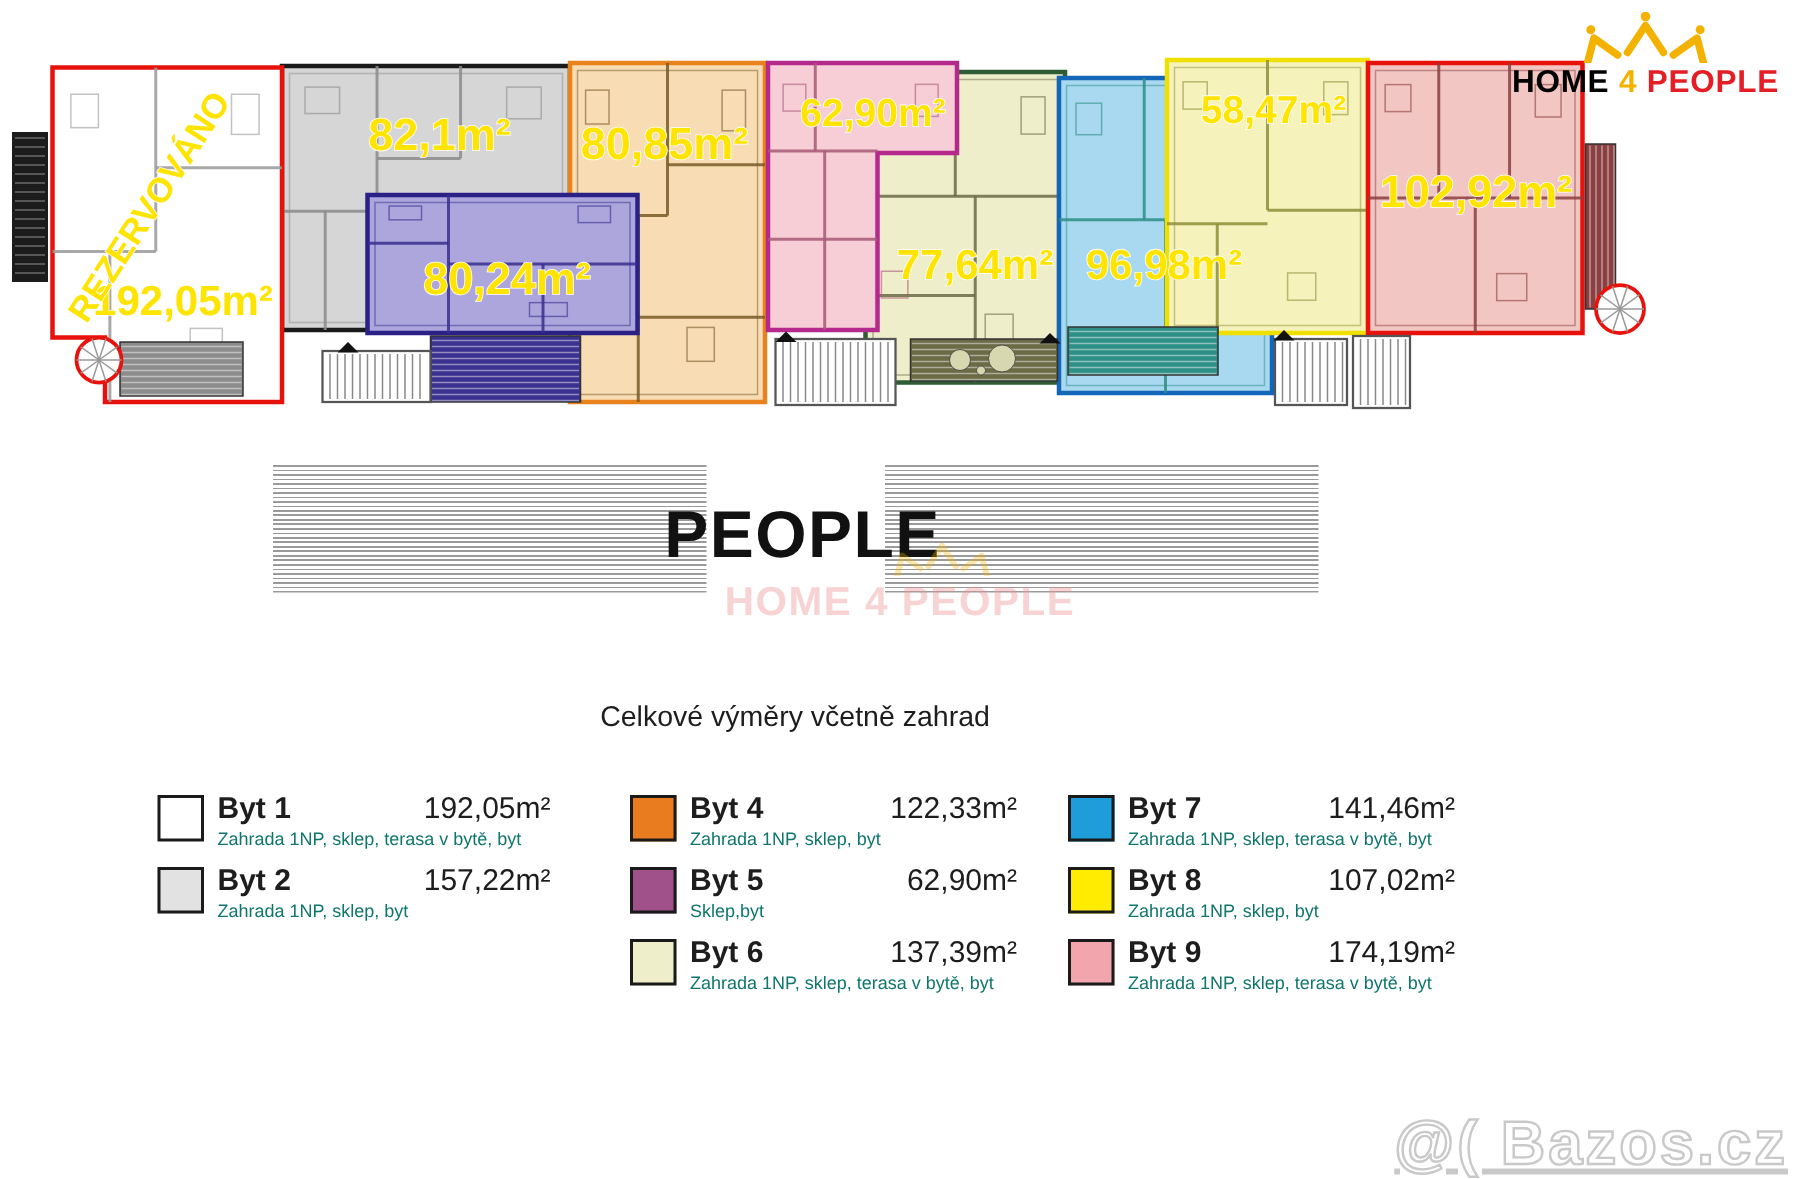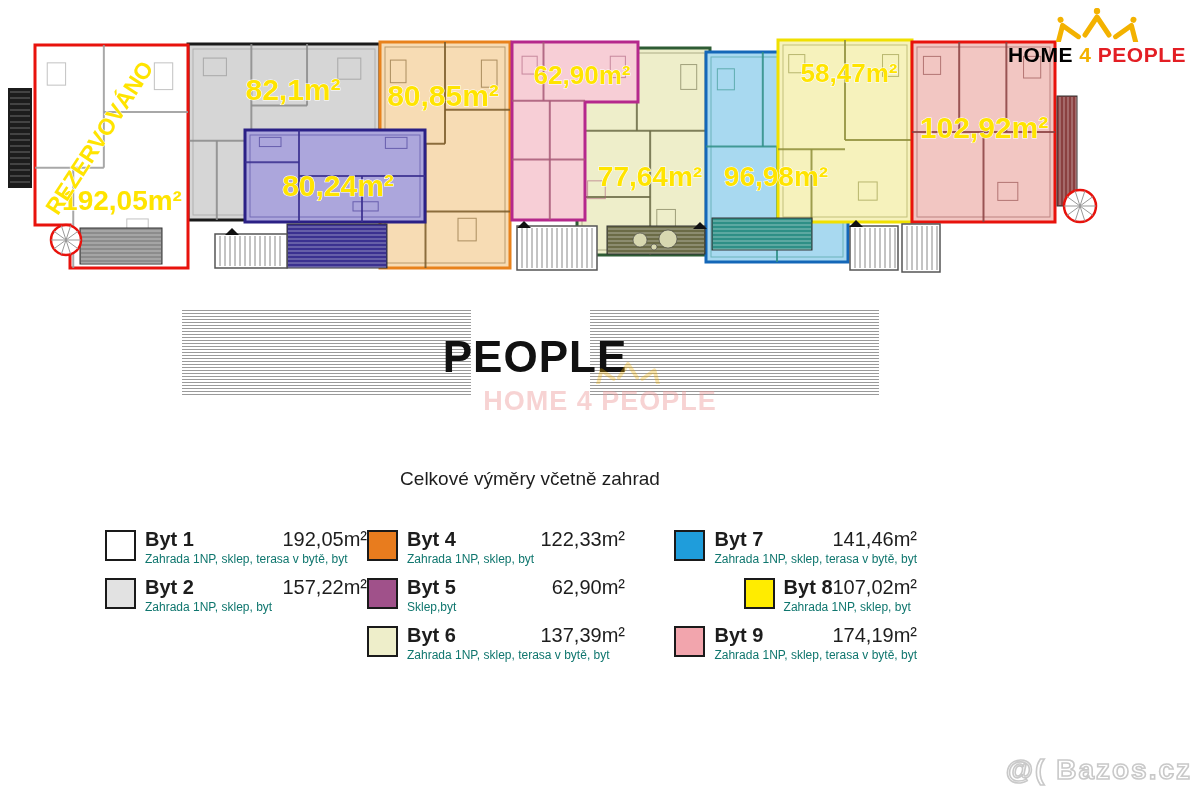--- a/index.html
+++ b/index.html
@@ -24,34 +24,34 @@
      font-size:44px;font-weight:bold;color:#111;letter-spacing:1px;}
   .wm-crown{position:absolute;left:588px;top:356px;opacity:.32;}
   .wm-home{position:absolute;left:470px;top:386px;width:260px;text-align:center;
      font-size:27px;font-weight:bold;letter-spacing:1px;color:rgba(235,150,150,0.42);white-space:nowrap;}
 
   
   .legend-title{position:absolute;top:468px;left:0;width:1060px;text-align:center;
      font-size:19px;color:#1d1d1d;}
   .legend{position:absolute;top:528px;left:105px;width:865px;display:flex;}
   .lg-col{display:flex;flex-direction:column;}
-  .lg-col-1{width:262px;}
+  .lg-col-1{width:262px;margin-right:53px;}
   .lg-col-2{width:258px;margin-right:34px;}
-  .lg-col-3{width:258px;align-items:flex-end;}
+  .lg-col-3{width:258px;}
   .lg-item{display:flex;margin-bottom:8px;height:40px;}
   .swatch{width:31px;height:31px;border:2px solid #1a1a1a;box-sizing:border-box;margin-top:2px;flex:0 0 31px;}
   .lg-body{flex:1;margin-left:9px;}
   .lg-row{display:flex;justify-content:space-between;align-items:baseline;}
   .lg-name{font-size:20px;font-weight:bold;color:#1d1d1d;white-space:nowrap;}
   .lg-area{font-size:20px;color:#1d1d1d;white-space:nowrap;}
   .lg-desc{font-size:12px;color:#0f766e;margin-top:1px;white-space:nowrap;}
 
   
-  .bazos{position:absolute;right:8px;bottom:0px;font-size:28px;font-weight:bold;
-     color:#ffffff;-webkit-text-stroke:1.6px #c9c9c9;letter-spacing:2px;white-space:nowrap;}
+  .bazos{position:absolute;right:8px;bottom:0px;font-size:41px;font-weight:bold;
+     color:#ffffff;-webkit-text-stroke:1.6px #c9c9c9;letter-spacing:2px;white-space:nowrap;text-decoration:underline;}
 </style>
 </head>
 <body>
 
 <div class="page">
 
   <svg id="plan-svg" width="1200" height="300" viewBox="0 0 1200 300">
       <g>
         <rect x="8" y="88" width="24" height="100" fill="#1c1c1c"></rect>
         <line x1="10" y1="92" x2="30" y2="92" stroke="rgba(255,255,255,0.35)" stroke-width="1"></line>

